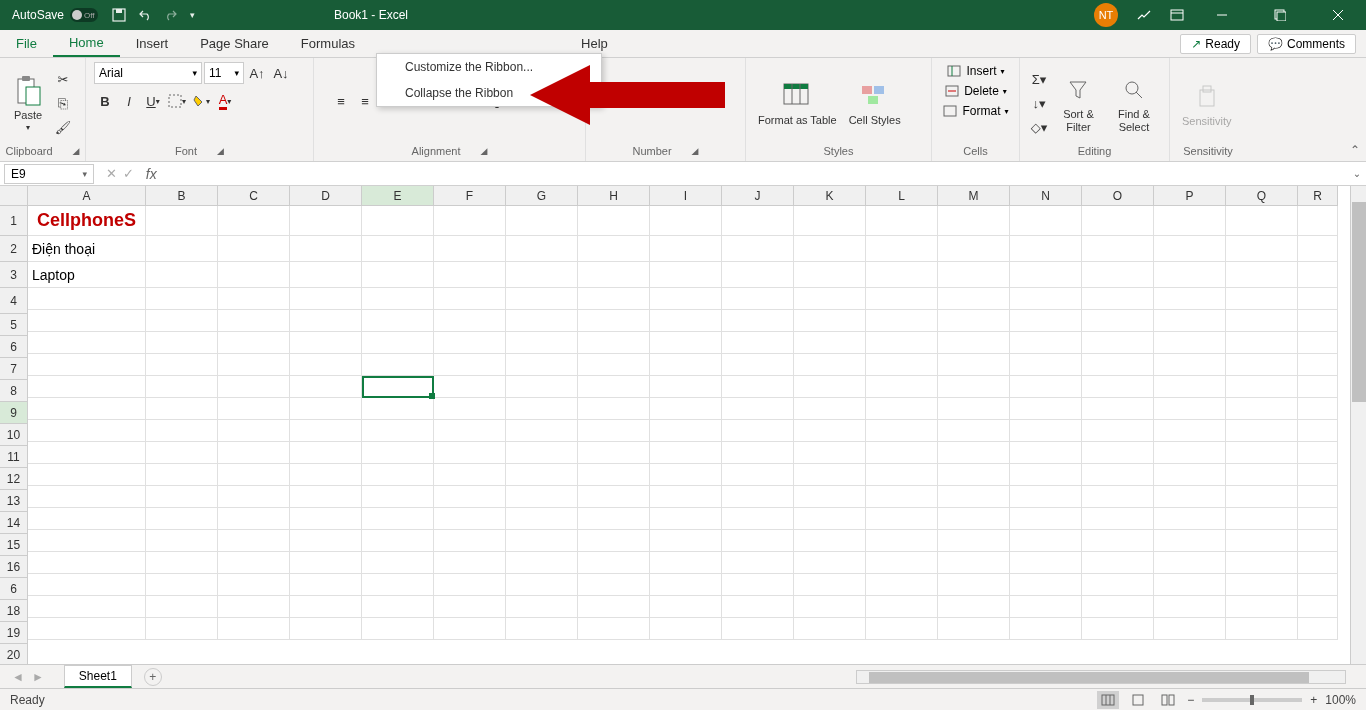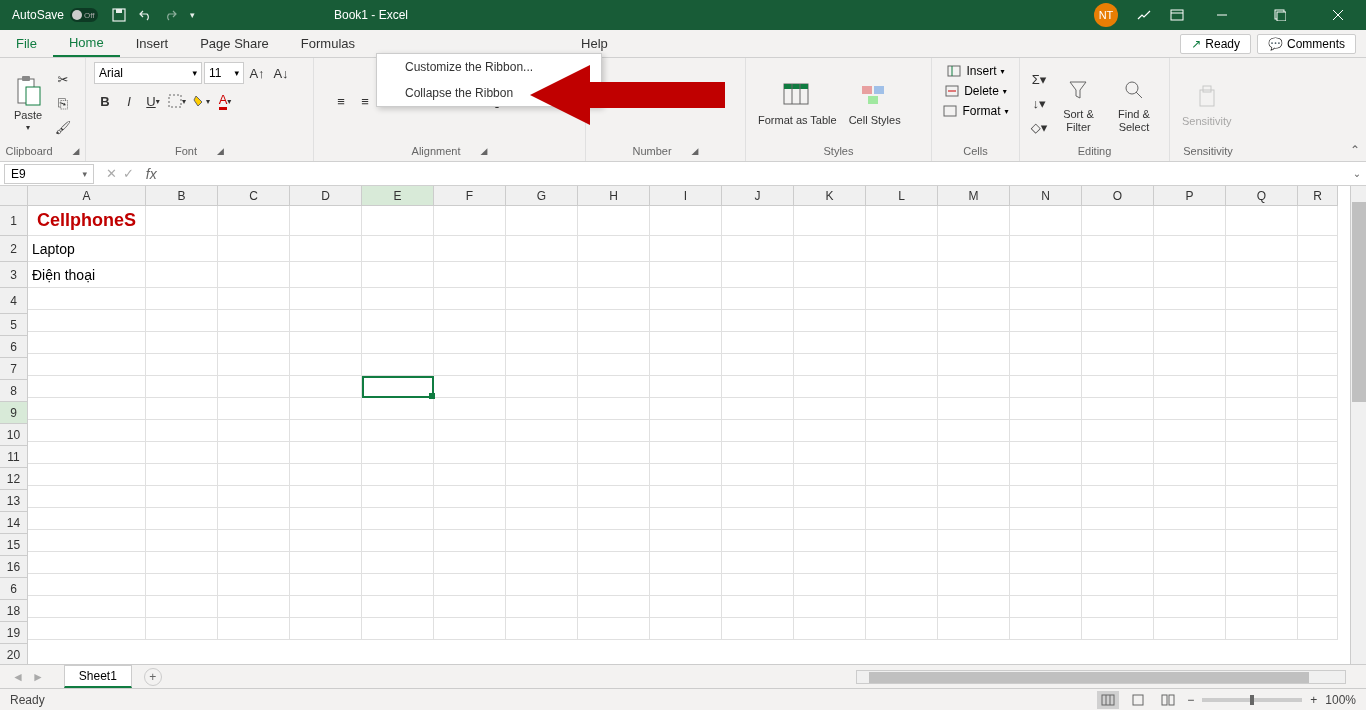--- a/index.html
+++ b/index.html
@@ -498,41 +498,41 @@
         <div class="cell" style="width: 72px;"></div>
         <div class="cell" style="width: 72px;"></div>
         <div class="cell" style="width: 72px;"></div>
         <div class="cell" style="width: 72px;"></div>
         <div class="cell" style="width: 72px;"></div>
         <div class="cell" style="width: 72px;"></div>
         <div class="cell" style="width: 72px;"></div>
         <div class="cell" style="width: 40px;"></div>
       </div>
       <div class="cell-row r234">
+        <div class="cell" style="width: 118px;">Điện thoại</div>
+        <div class="cell" style="width: 72px;"></div>
+        <div class="cell" style="width: 72px;"></div>
+        <div class="cell" style="width: 72px;"></div>
+        <div class="cell" style="width: 72px;"></div>
+        <div class="cell" style="width: 72px;"></div>
+        <div class="cell" style="width: 72px;"></div>
+        <div class="cell" style="width: 72px;"></div>
+        <div class="cell" style="width: 72px;"></div>
+        <div class="cell" style="width: 72px;"></div>
+        <div class="cell" style="width: 72px;"></div>
+        <div class="cell" style="width: 72px;"></div>
+        <div class="cell" style="width: 72px;"></div>
+        <div class="cell" style="width: 72px;"></div>
+        <div class="cell" style="width: 72px;"></div>
+        <div class="cell" style="width: 72px;"></div>
+        <div class="cell" style="width: 72px;"></div>
+        <div class="cell" style="width: 40px;"></div>
+      </div>
+      <div class="cell-row r234">
         <div class="cell" style="width: 118px;">Laptop</div>
-        <div class="cell" style="width: 72px;"></div>
-        <div class="cell" style="width: 72px;"></div>
-        <div class="cell" style="width: 72px;"></div>
-        <div class="cell" style="width: 72px;"></div>
-        <div class="cell" style="width: 72px;"></div>
-        <div class="cell" style="width: 72px;"></div>
-        <div class="cell" style="width: 72px;"></div>
-        <div class="cell" style="width: 72px;"></div>
-        <div class="cell" style="width: 72px;"></div>
-        <div class="cell" style="width: 72px;"></div>
-        <div class="cell" style="width: 72px;"></div>
-        <div class="cell" style="width: 72px;"></div>
-        <div class="cell" style="width: 72px;"></div>
-        <div class="cell" style="width: 72px;"></div>
-        <div class="cell" style="width: 72px;"></div>
-        <div class="cell" style="width: 72px;"></div>
-        <div class="cell" style="width: 40px;"></div>
-      </div>
-      <div class="cell-row r234">
-        <div class="cell" style="width: 118px;">Điện thoại</div>
         <div class="cell" style="width: 72px;"></div>
         <div class="cell" style="width: 72px;"></div>
         <div class="cell" style="width: 72px;"></div>
         <div class="cell" style="width: 72px;"></div>
         <div class="cell" style="width: 72px;"></div>
         <div class="cell" style="width: 72px;"></div>
         <div class="cell" style="width: 72px;"></div>
         <div class="cell" style="width: 72px;"></div>
         <div class="cell" style="width: 72px;"></div>
         <div class="cell" style="width: 72px;"></div>

